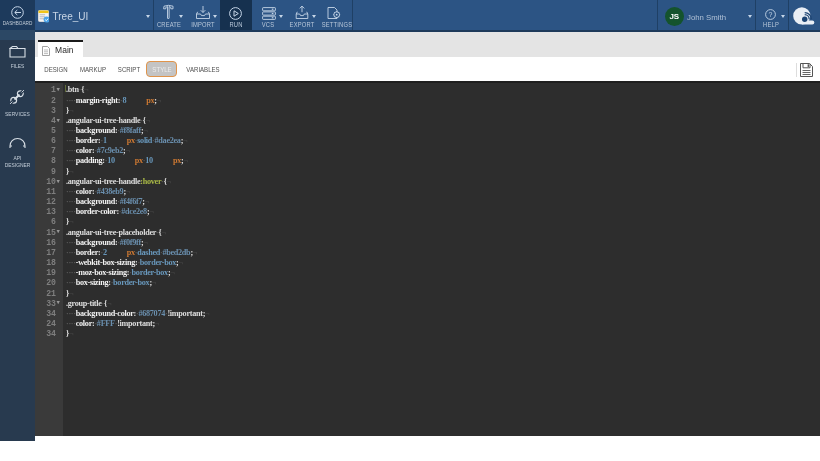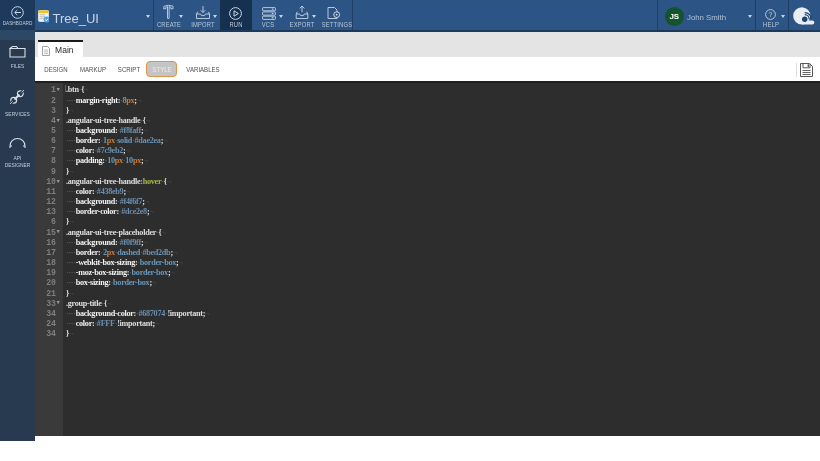--- a/index.html
+++ b/index.html
@@ -47,21 +47,21 @@
     font-weight:bold; }
   #gutter { position:absolute; left:0; top:0; width:28px; height:353px; background:#3a3a3a; }
   #code { position:absolute; left:0; top:2.4px; }
   .ln { position:relative; height:10.16px; line-height:10.16px; white-space:pre; }
   .num { position:absolute; left:0; width:20.5px; text-align:right; color:#7f7f7f; }
   .fold { position:absolute; left:21.8px; top:-1.2px; color:#979797; font-size:5.8px; letter-spacing:0; font-family:"Liberation Sans",sans-serif; }
   .cd { position:absolute; left:31px; color:#ddd;font-family:Liberation Serif, serif; }
   .ws { color:#555; }
   .pr { color:#f2f2f2; }
   .nu { color:#6897bb; }
-  .un { color:#cc7832; }
+  .un { color:#cc7832;margin-left:20px; }
   .kw { color:#6897bb; }
   .hx { color:#6a8fae; }
   .hov { color:#a9b946; }
   .eol { color:#474747; }
 
   
   #whitestrip { left:35px; top:436px; width:785px; height:5px; background:#fff; }
   #bottombar { left:0; top:441px; width:820px; height:20px; background:#d7d7d7;
     border-top:1px solid #c0c0c0; }
   .blabel { position:absolute; top:5.5px; font-size:7.5px; color:#444; letter-spacing:0;
@@ -79,21 +79,21 @@
 
     <svg class="abs" style="left:3px;top:10px" width="11" height="13" viewBox="0 0 11 13">
       <rect x="0.5" y="0.5" width="10" height="11" rx="1" fill="#f5f5f5" stroke="#d8d8d8"></rect>
       <rect x="0.5" y="0.5" width="10" height="2.6" fill="#f0c419"></rect>
       <rect x="1.6" y="4.3" width="5.5" height="1" fill="#b8b8b8"></rect>
       <rect x="1.6" y="6.3" width="5.5" height="1" fill="#b8b8b8"></rect>
       <rect x="1.6" y="8.3" width="5.5" height="1" fill="#b8b8b8"></rect>
       <circle cx="8.6" cy="9.6" r="3" fill="#4aa3e8"></circle>
       <path d="M7.2 9.6 l1.1 1.1 l1.9 -2" stroke="#fff" stroke-width="0.9" fill="none"></path>
     </svg>
-    <span class="abs" style="left:17.5px;top:11px;font-size:13px;color:#c9d6e6">Tree_UI</span>
+    <span class="abs" style="left:17.5px;top:11px;font-size:10px;color:#c9d6e6">Tree_UI</span>
     <div class="caret" style="left:111px;top:15px"></div>
     <div class="tsep" style="left:118px"></div>
 
     <svg class="abs" style="left:125.5px;top:4px" width="15" height="16" viewBox="0 0 15 16">
       <path d="M3 2.2 q4.5 -1.8 9 0 l0 2.6 l-2.2 0 l0 -1.4 l-1.7 -0.9 l0 11.5 l-0.8 1 l-0.8 -1 l0 -11.5 l-1.7 0.9 l0 1.4 l-2.2 0 z" fill="none" stroke="#c6d6e8" stroke-width="0.9"></path>
     </svg>
     <div class="caret" style="left:144px;top:15px"></div>
     <span class="tlabel" style="left:134.3px">CREATE</span>
 
     <svg class="abs" style="left:159.5px;top:5px" width="16" height="15" viewBox="0 0 16 15">

